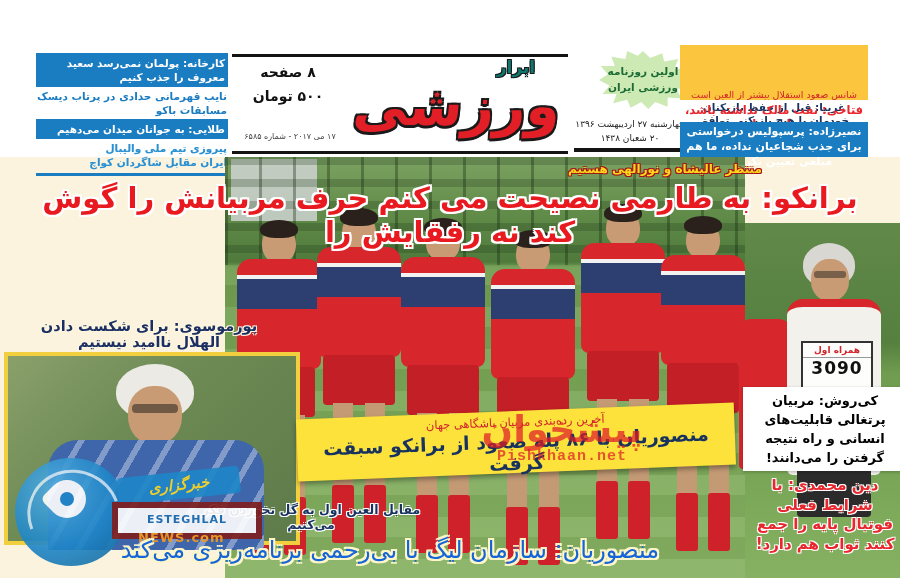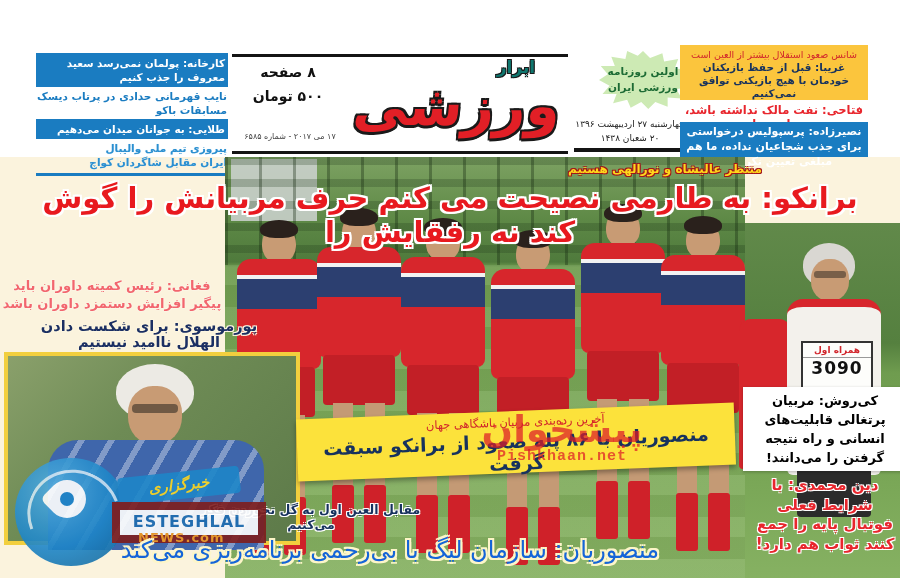--- a/index.html
+++ b/index.html
@@ -33,21 +33,21 @@
 
   
   .starburst{left:599px;top:51px;width:88px;height:58px;background:#cdeab4;
      clip-path:polygon(50% 0%,58% 12%,72% 4%,74% 18%,90% 14%,86% 30%,100% 32%,92% 46%,100% 62%,88% 66%,94% 82%,78% 80%,78% 96%,64% 88%,56% 100%,48% 88%,36% 98%,32% 84%,16% 90%,20% 74%,4% 74%,12% 60%,0% 50%,10% 40%,2% 26%,18% 26%,14% 10%,30% 14%,32% 0%,44% 8%);}
   .starburst-label{left:603px;top:63px;width:80px;font-size:10.5px;line-height:16px;color:#1c6b34;text-align:center;}
 
   .date-block{left:574px;top:117px;width:112px;font-size:9px;line-height:14px;color:#222;text-align:center;}
 
   
   .rc-yellow{left:680px;top:45px;width:188px;height:55px;background:#fbc53d;padding:3px 4px;}
-  .rc-yellow .l1{font-size:9.5px;color:#d1252b;line-height:13px;}
+  .rc-yellow .l1{font-size:9.5px;color:#d1252b;line-height:13px;margin-top:40px;}
   .rc-yellow .l2{font-size:10.5px;color:#17325e;font-weight:bold;line-height:13px;}
   .rc-redline{left:680px;top:103px;width:188px;font-size:11.5px;color:#e8262d;font-weight:bold;text-align:center;}
   .rc-blue{left:680px;top:122px;width:188px;height:35px;background:#1a7cc1;color:#fff;font-weight:bold;
            font-size:11px;line-height:15px;text-align:center;padding:2px 3px;}
 
   
   .photo-main{left:225px;top:157px;width:520px;height:421px;
       background:linear-gradient(180deg,#7da263 0px,#5f8a47 60px,#4f7a3c 105px,#6f9c4f 110px,#7aa757 240px,#86b162 421px);}
   .photo-main .fence{position:absolute;left:0;top:0;width:100%;height:108px;
       background:repeating-linear-gradient(90deg,rgba(20,40,15,0.35) 0 3px,rgba(0,0,0,0) 3px 34px),
@@ -122,22 +122,22 @@
   
   .est{left:10px;top:450px;width:250px;height:120px;opacity:.9;z-index:32;}
   .est-ball{position:absolute;left:5px;top:8px;width:112px;height:108px;border-radius:50%;
       background:radial-gradient(circle at 35% 30%,#56aede 0,#1e86c8 55%,#126394 100%);}
   .est-ball:before{content:"";position:absolute;left:12px;top:12px;width:88px;height:84px;border-radius:50%;
       border:3px solid rgba(255,255,255,.75);border-right-color:transparent;border-bottom-color:transparent;transform:rotate(25deg);}
   .est-pin{position:absolute;left:38px;top:30px;width:38px;height:38px;background:#fff;border-radius:50% 50% 50% 6px;transform:rotate(45deg);}
   .est-pin:before{content:"";position:absolute;left:12px;top:12px;width:14px;height:14px;border-radius:50%;background:#1e86c8;}
   .est-khabar{position:absolute;left:108px;top:22px;width:122px;height:27px;background:#1e86c8;border-radius:4px;
       transform:rotate(-6deg);color:#ffd91e;font-weight:bold;font-size:15px;text-align:center;line-height:26px;font-style:italic;}
-  .est-name{position:absolute;left:102px;top:52px;width:138px;height:25px;background:#fff;border:8px solid #7f1d1d;
-      color:#1e6db0;font-weight:bold;font-size:16px;letter-spacing:1px;text-align:center;line-height:23px;direction:ltr;}
+  .est-name{position:absolute;left:102px;top:52px;width:138px;height:25px;background:#fff;border:6px solid #7f1d1d;
+      color:#1e6db0;font-weight:bold;font-size:11px;letter-spacing:1px;text-align:center;line-height:23px;direction:ltr;}
   .est-news{position:absolute;left:128px;top:80px;width:100px;color:#f59a1e;font-weight:bold;font-size:13px;
       letter-spacing:1px;direction:ltr;text-align:left;}
 </style>
 </head>
 <body>
 
 <div id="page">
 
   <div class="abs header"></div>
 
@@ -249,21 +249,20 @@
   <div class="abs photo-coach">
     <div class="coach-hair"></div>
     <div class="coach-face"></div>
     <div class="coach-glasses"></div>
     <div class="coach-jacket"></div>
   </div>
 
   <div class="abs b kicker">منتظر عالیشاه و نورالهی هستیم</div>
   <div class="abs b headline-main">برانکو: به طارمی نصیحت می کنم حرف مربیانش را گوش کند نه رفقایش را</div>
 
-  <div class="abs b faghani">فغانی: رئیس کمیته داوران باید پیگیر افزایش دستمزد داوران باشد</div>
   <div class="abs b pourmousavi">پورموسوی: برای شکست دادن الهلال ناامید نیستیم</div>
 
   <div class="abs ranking-banner">
     <div class="ranking-kicker">آخرین رده‌بندی مربیان باشگاهی جهان</div>
     <div class="ranking-main">منصوریان با ۸۶ پله صعود از برانکو سبقت گرفت</div>
   </div>
 
   <div class="abs pishkhaan">
     <div class="fa">پیشخوان</div>
     <div class="en">Pishkhaan.net</div>

